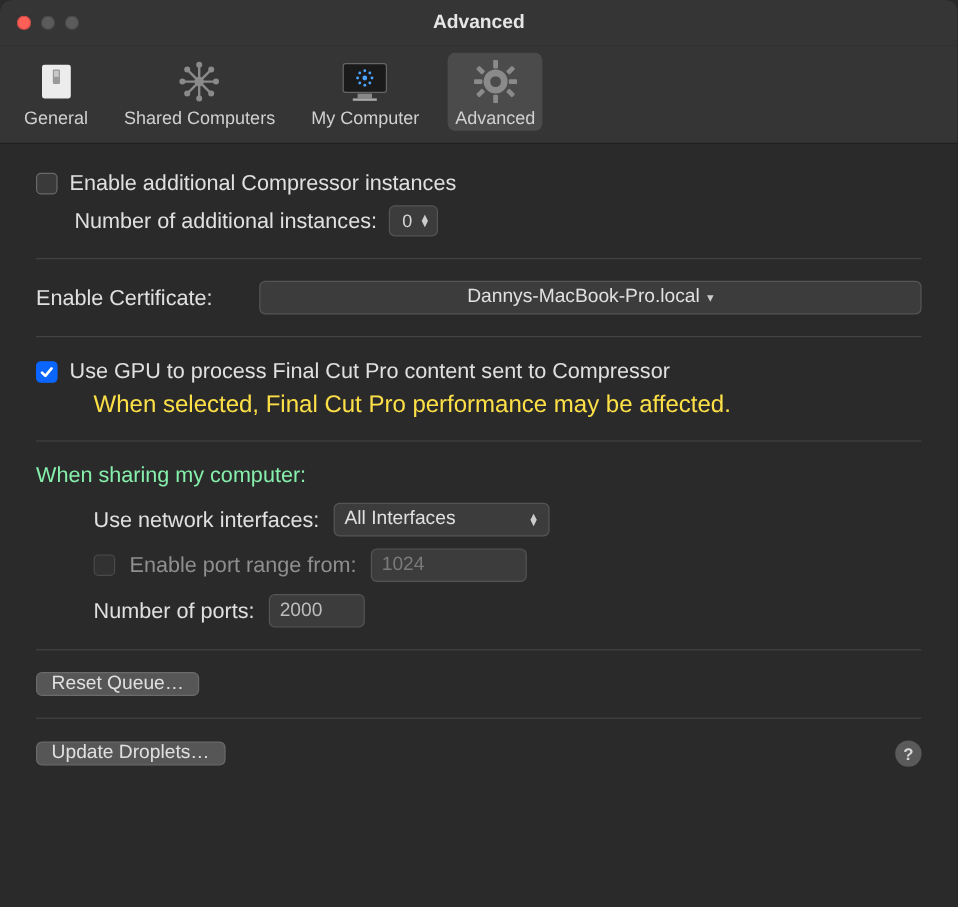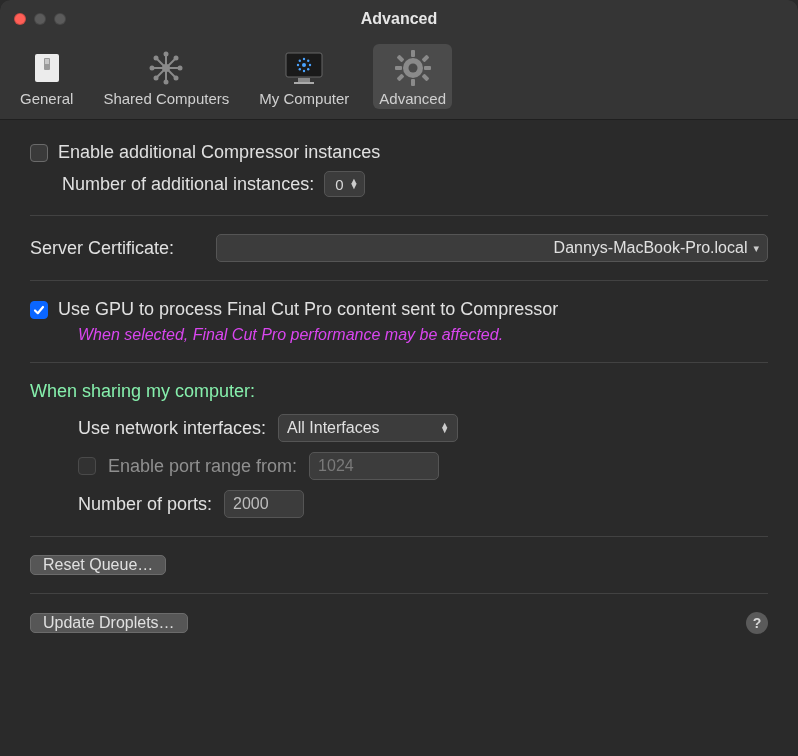--- a/index.html
+++ b/index.html
@@ -82,38 +82,38 @@
   .checkbox.checked {
     background: #0a66ff;
     border-color: #0a66ff;
   }
   .checkbox.disabled {
     opacity: 0.5;
   }
   .checkbox svg { display:none; }
   .checkbox.checked svg { display:block; }
   .label { font-size: 18px; color: #e0e0e0; }
-  .hint { font-size: 16px; color: #d946ef; padding-left: 48px; margin-top: 6px; font-style: italic;}
+  .hint { font-size: 20px; color: #fde047; padding-left: 48px; margin-top: 6px;}
   .divider {
     border: none; border-top: 1px solid #424242;
     margin: 18px 0;
   }
   .select, .numfield, .btn {
     background: #3c3c3c;
     border: 1px solid #555;
     border-radius: 5px;
     color: #e0e0e0;
     font-size: 16px;
     height: 28px;
     padding: 0 8px;
     display: inline-flex;
     align-items: center;
     gap: 6px;
   }
-  .select.wide { flex: 1; justify-content: flex-end; }
+  .select.wide { flex: 1; justify-content: center; }
   .select .caret, .stepper-caret {
     display: inline-flex; flex-direction: column; line-height: 5px; font-size: 9px; color:#ccc;
   }
   .numfield {
     width: 130px;
     color: #bdbdbd;
   }
   .numfield.small { width: 80px; }
   .numfield.disabled { color:#7a7a7a; }
   .btn {
@@ -251,21 +251,21 @@
     <span class="label">Number of additional instances:</span>
     <div class="stepper-select">
       <span>0</span>
       <span class="stepper-caret">▲<br>▼</span>
     </div>
   </div>
 
   <hr class="divider">
 
   <div class="row" style="gap:16px">
-    <span class="label" style="min-width:170px">Server Certificate:</span>
+    <span class="label" style="min-width:170px">Enable Certificate:</span>
     <div class="select wide">
       <span>Dannys-MacBook-Pro.local</span>
       <span style="font-size:11px;color:#ccc">▾</span>
     </div>
   </div>
 
   <hr class="divider">
 
   <div class="row">
     <div class="checkbox checked">

